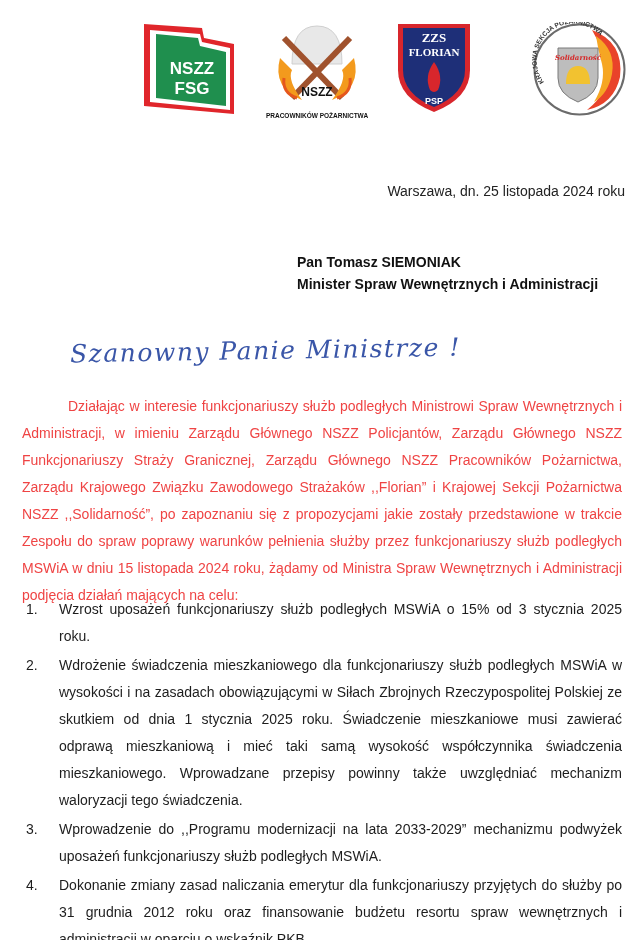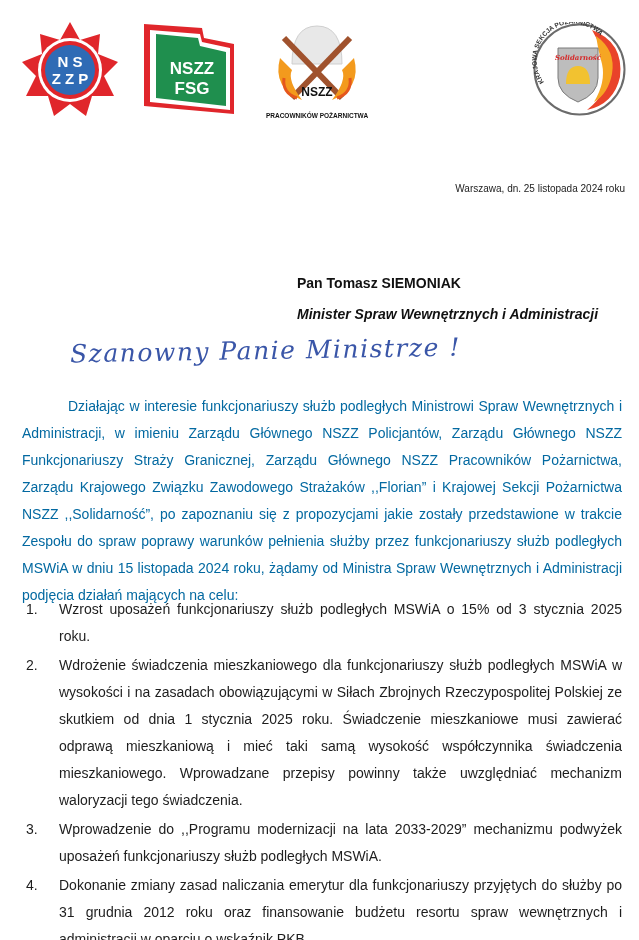--- a/index.html
+++ b/index.html
@@ -1,51 +1,41 @@
 <!DOCTYPE html>
 <html><head>
 <meta charset="utf-8">
 <style>
   html, body { margin: 0; padding: 0; background: #ffffff; }
   body { width: 639px; height: 940px; position: relative; overflow: hidden;
          font-family: "Liberation Sans", sans-serif; color: #1a1a1a; }
   .logos { position: absolute; top: 0; left: 0; width: 639px; height: 130px; }
   .logo { position: absolute; }
   .logo svg { display: block; }
-  .date { position: absolute; top: 183px; right: 14px; font-size: 10px; color: #222; }
-  .addressee { position: absolute; left: 297px; font-size: 14px; font-weight: bold; color: #111; margin-top: 21px; }
+  .date { position: absolute; top: 183px; right: 14px; font-size: 14px; color: #222; }
+  .addressee { position: absolute; left: 297px; font-size: 14px; font-weight: bold; color: #111; }
   .addr-name { top: 254px; }
-  .addr-title { top: 285px; font-style: italic; }
+  .addr-title { top: 276px; }
   .greeting { position: absolute; left: 70px; top: 336px; font-family: "DejaVu Serif", serif;
               font-style: italic; font-size: 25px; color: #3a56a8; letter-spacing: 1.5px;
               transform: rotate(-1deg); font-weight: normal; }
   .body-text { position: absolute; left: 22px; width: 600px; top: 393px; font-size: 14px;
-               line-height: 27px; text-align: justify; color: #0369a1; }
+               line-height: 27px; text-align: justify; color: #ef4444; }
   .body-text .para { text-indent: 46px; margin: 0; }
   .list { position: absolute; left: 22px; width: 600px; top: 596px; font-size: 14px;
           line-height: 27px; color: #1d1d1d; }
   .list-item { display: flex; margin-bottom: 2px; }
   .list-num { width: 33px; flex: none; padding-left: 4px; }
   .list-text { flex: 1; text-align: justify; }
 </style>
 </head>
 <body>
 
 <div class="logos">
 
-  <div class="logo" style="left:20px; top:20px;">
-    <svg width="100" height="100" viewBox="0 0 100 100">
-      <polygon points="50,2 60,20 80,14 78,34 98,42 84,56 94,76 72,76 66,96 50,84 34,96 28,76 6,76 16,56 2,42 22,34 20,14 40,20" fill="#e0262b"></polygon>
-      <circle cx="50" cy="50" r="32" fill="#fff"></circle>
-      <circle cx="50" cy="50" r="29" fill="#e0262b"></circle>
-      <circle cx="50" cy="50" r="25" fill="#2f6bb5"></circle>
-      <text x="50" y="47" text-anchor="middle" font-family="Liberation Sans, sans-serif" font-weight="bold" font-size="15" fill="#fff">N S</text>
-      <text x="50" y="64" text-anchor="middle" font-family="Liberation Sans, sans-serif" font-weight="bold" font-size="15" fill="#fff">Z Z P</text>
-    </svg>
-  </div>
 
   <div class="logo" style="left:142px; top:22px;">
     <svg width="95" height="95" viewBox="0 0 95 95">
       <path d="M2,2 L60,6 L62,16 L92,22 L92,92 L2,84 Z" fill="#e0262b"></path>
       <path d="M8,8 L58,12 L60,20 L88,26 L88,88 L8,80 Z" fill="#fff"></path>
       <path d="M14,12 L56,16 L58,24 L84,30 L84,84 L14,76 Z" fill="#1f8f4e"></path>
       <text x="50" y="52" text-anchor="middle" font-family="Liberation Sans, sans-serif" font-weight="bold" font-size="17" fill="#fff">NSZZ</text>
       <text x="50" y="72" text-anchor="middle" font-family="Liberation Sans, sans-serif" font-weight="bold" font-size="17" fill="#fff">FSG</text>
     </svg>
   </div>
@@ -57,20 +47,30 @@
       <line x1="88" y1="20" x2="30" y2="80" stroke="#a0522d" stroke-width="6"></line>
       <path d="M18,40 Q10,70 40,82 Q25,62 30,52 Z" fill="#f39a1d"></path>
       <path d="M92,40 Q100,70 70,82 Q85,62 80,52 Z" fill="#f39a1d"></path>
       <path d="M22,60 Q20,75 35,80" fill="none" stroke="#e5571d" stroke-width="3"></path>
       <path d="M88,60 Q90,75 75,80" fill="none" stroke="#e5571d" stroke-width="3"></path>
       <text x="55" y="78" text-anchor="middle" font-family="Liberation Sans, sans-serif" font-weight="bold" font-size="12" fill="#111">NSZZ</text>
       <text x="55" y="100" text-anchor="middle" font-family="Liberation Sans, sans-serif" font-weight="bold" font-size="6.5" fill="#111">PRACOWNIKÓW POŻARNICTWA</text>
     </svg>
   </div>
 
+  <div class="logo" style="left:396px; top:20px;">
+    <svg width="76" height="95" viewBox="0 0 76 95">
+      <path d="M2,4 L74,4 L74,50 Q74,78 38,92 Q2,78 2,50 Z" fill="#d8262c"></path>
+      <path d="M7,8 L69,8 L69,50 Q69,74 38,87 Q7,74 7,50 Z" fill="#1e2f78"></path>
+      <text x="38" y="22" text-anchor="middle" font-family="Liberation Serif, serif" font-weight="bold" font-size="13" fill="#fff">ZZS</text>
+      <text x="38" y="36" text-anchor="middle" font-family="Liberation Serif, serif" font-weight="bold" font-size="11" fill="#fff">FLORIAN</text>
+      <path d="M38,42 Q48,56 42,70 Q38,74 34,70 Q28,56 38,42 Z" fill="#d8262c"></path>
+      <text x="38" y="84" text-anchor="middle" font-family="Liberation Sans, sans-serif" font-weight="bold" font-size="9" fill="#fff">PSP</text>
+    </svg>
+  </div>
 
   <div class="logo" style="left:532px; top:22px;">
     <svg width="95" height="95" viewBox="0 0 95 95">
       <circle cx="47.5" cy="47.5" r="45" fill="#fff" stroke="#6b6b6b" stroke-width="2"></circle>
       <path d="M60,8 Q92,20 88,55 Q82,82 55,88 Q78,70 74,45 Q70,25 60,8 Z" fill="#e9432a"></path>
       <path d="M64,14 Q84,28 80,52 Q76,72 62,80 Q74,60 70,42 Q66,28 64,14 Z" fill="#f6a623"></path>
       <path d="M26,26 L66,26 L66,56 Q66,72 46,80 Q26,72 26,56 Z" fill="#bdbdbd" stroke="#7a7a7a"></path>
       <text x="46" y="38" text-anchor="middle" font-family="DejaVu Serif, serif" font-style="italic" font-weight="bold" font-size="7" fill="#d62a2a">Solidarność</text>
       <path d="M34,62 Q34,44 46,44 Q58,44 58,62 Z" fill="#f2c230"></path>
       <path id="ksp-arc" d="M12,60 A36,36 0 1 1 70,16" fill="none"></path>

